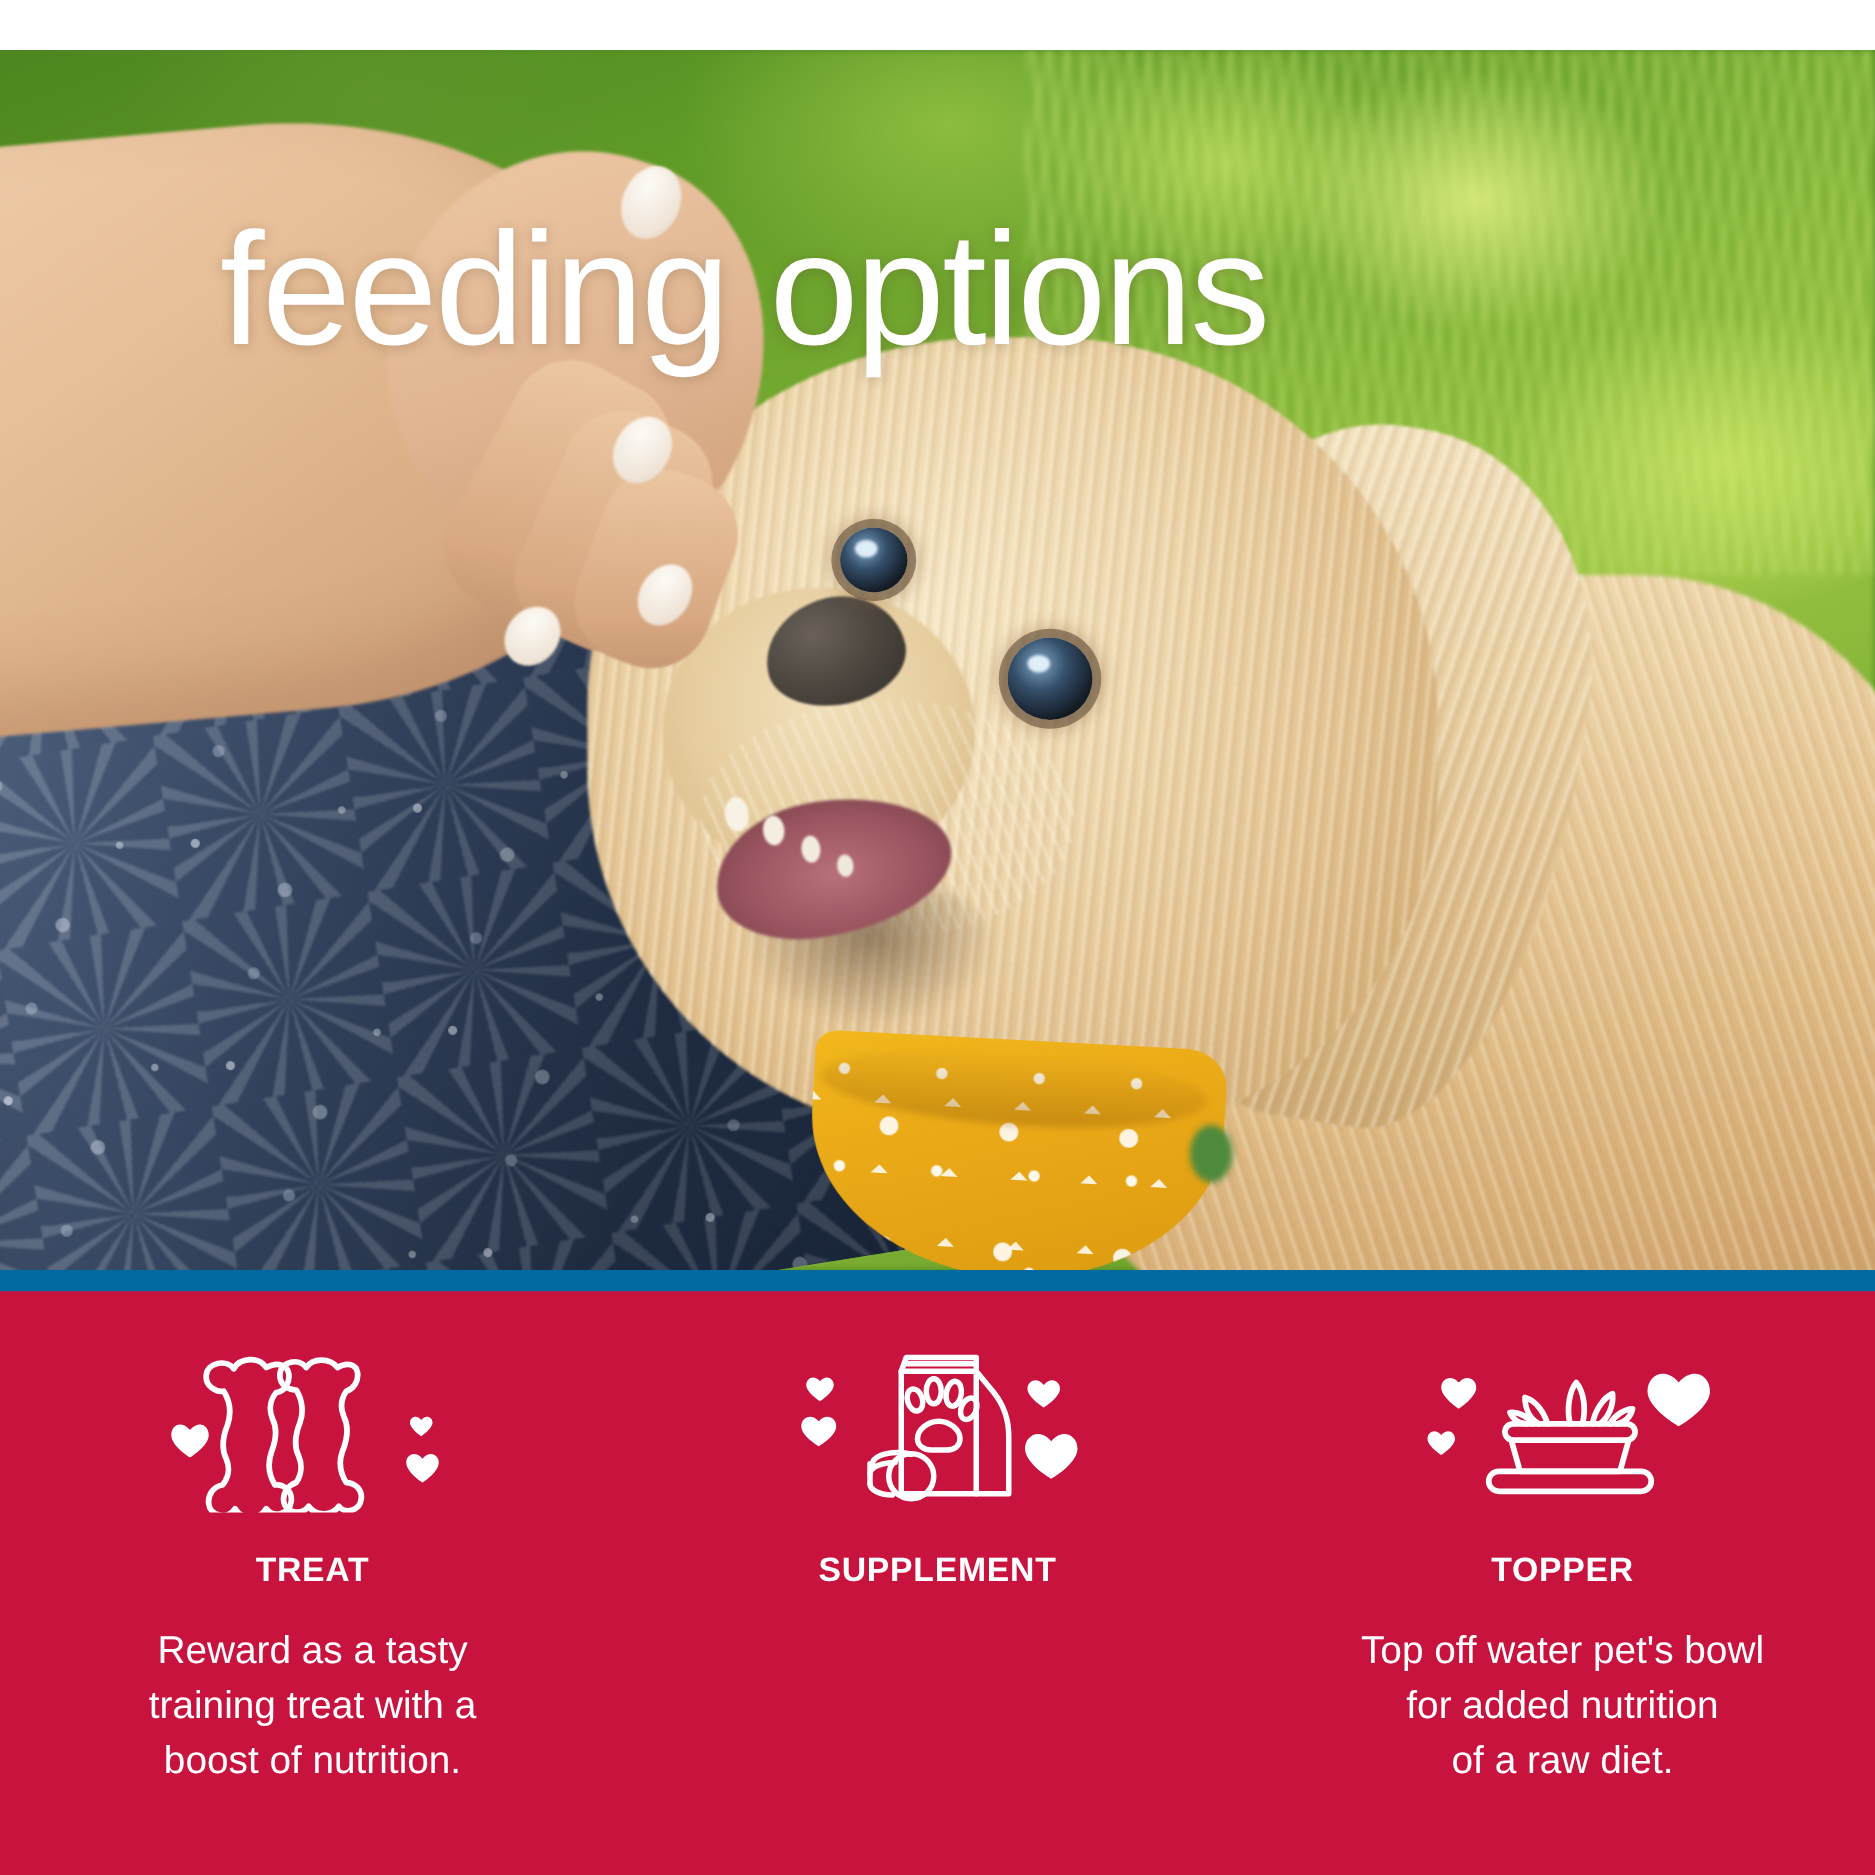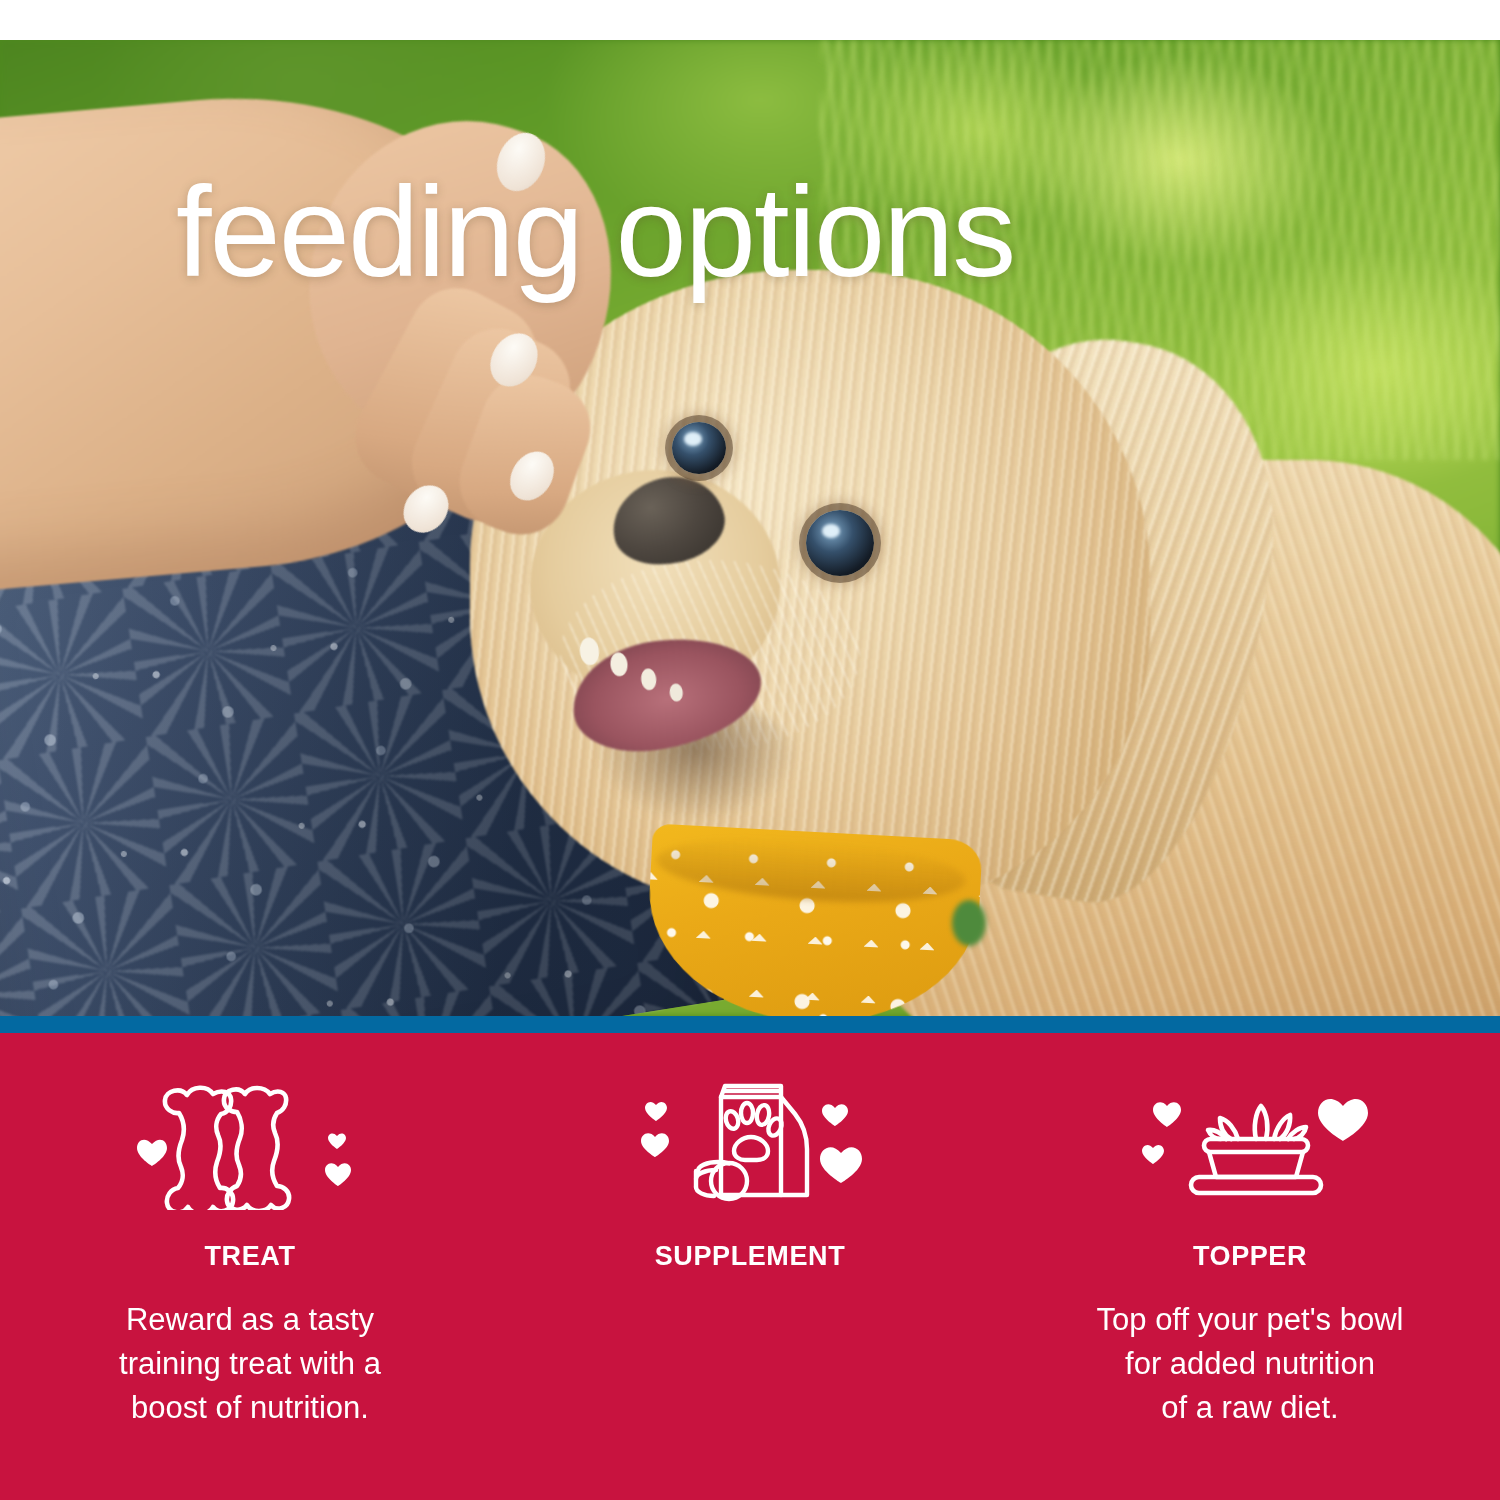--- a/index.html
+++ b/index.html
@@ -542,21 +542,21 @@
               <path d="M101 61c-4-6-12-10-18-9 2 5 7 9 13 9"></path>
             </g>
             <g fill="#ffffff">
               <path d="M42 28c-6-7-14-3-14 4 0 8 14 17 14 17s14-9 14-17c0-7-8-11-14-4z"></path>
               <path d="M28 70c-5-6-11-2-11 3 0 6 11 13 11 13s11-7 11-13c0-5-6-9-11-3z"></path>
               <path d="M218 28c-11-13-25-6-25 7 0 14 25 28 25 28s25-14 25-28c0-13-14-20-25-7z"></path>
             </g>
           </svg>
         </div>
         <div class="col-title">TOPPER</div>
-        <div class="col-body">Top off your pet's bowl
+        <div class="col-body">Top off water pet's bowl
 for added nutrition
 of a raw diet.</div>
       </div>
 
     </div>
   </div>
 
 </div>
 
 </body></html>

